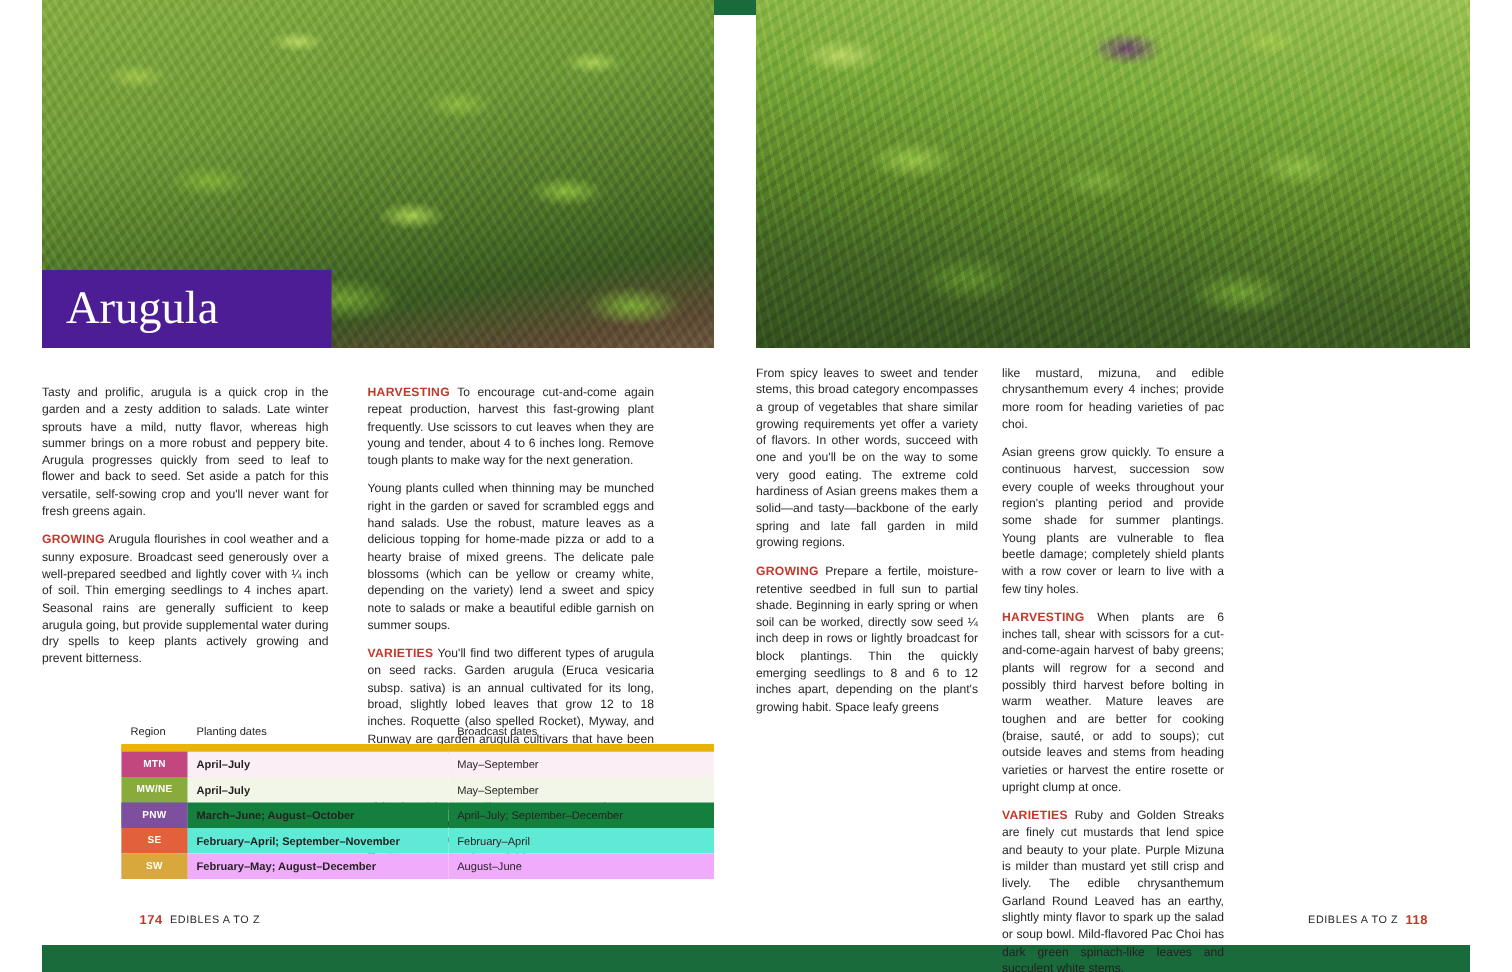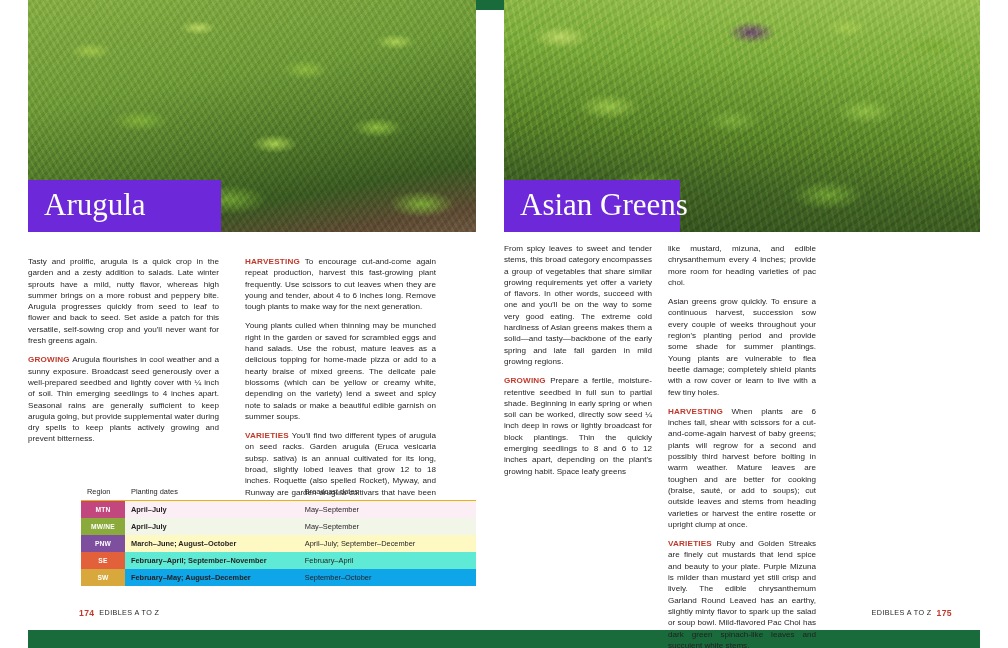--- a/index.html
+++ b/index.html
@@ -89,21 +89,21 @@
     background:
       repeating-linear-gradient(78deg, rgba(255,255,255,0.08) 0 2px, rgba(0,0,0,0.06) 2px 6px),
       repeating-linear-gradient(-36deg, rgba(0,0,0,0.07) 0 3px, rgba(255,255,255,0.05) 3px 8px);
     mix-blend-mode:overlay;
   }
 
   
   .title-plate {
     position:absolute;
     left:0; bottom:0;
-    background:#6d28d9;
+    background:#4c1d95;
     color:#ffffff;
     font-family:"Liberation Serif", serif;
     font-size:31px;
     line-height:1;
     padding:9px 16px 12px 16px;
     white-space:nowrap;
   }
   .title-left { width:193px; }
   .title-right { width:176px; }
 
@@ -141,21 +141,21 @@
   
   .table-wrap { position:absolute; bottom:62px; }
   .tbl-left { left:53px; width:395px; }
   table { border-collapse:collapse; width:100%; font-size:7.4px; }
   th {
     text-align:left;
     font-weight:normal;
     font-size:7.4px;
     color:#231f20;
     padding:0 0 4px 6px;
-    border-bottom:1px solid #eab308;
+    border-bottom:5px solid #eab308;
   }
   td {
     padding:4px 6px;
     font-size:7.4px;
     color:#231f20;
     vertical-align:middle;
   }
   td.region {
     color:#ffffff;
     font-weight:bold;
@@ -168,21 +168,21 @@
 
   
   .footer {
     position:absolute;
     bottom:30px;
     font-size:7.2px;
     letter-spacing:0.4px;
     color:#231f20;
   }
   .folio { color:#c0392b; font-weight:bold; font-size:8.6px; vertical-align:-1px; }
-  .foot-left { left:51px; }
+  .foot-left { left:65px; }
   .foot-right { right:28px; text-align:right; }
 </style>
 </head>
 <body>
 
 <div class="band-top"></div>
 <div class="band-bottom"></div>
 <div class="gutter-left"></div>
 <div class="gutter-right"></div>
 
@@ -220,65 +220,64 @@
             <tr style="background: rgb(251, 238, 244);">
               <td class="region" style="background: rgb(194, 71, 126);">MTN</td>
               <td>April–July</td>
               <td>May–September</td>
             </tr>
             <tr style="background: rgb(242, 246, 232);">
               <td class="region" style="background: rgb(138, 171, 60);">MW/NE</td>
               <td>April–July</td>
               <td>May–September</td>
             </tr>
-            <tr style="background: #fef9c3;">
+            <tr style="background: #15803d;">
               <td class="region" style="background: rgb(125, 79, 158);">PNW</td>
               <td>March–June; August–October</td>
               <td>April–July; September–December</td>
             </tr>
             <tr style="background: #5eead4;">
               <td class="region" style="background: rgb(226, 97, 58);">SE</td>
               <td>February–April; September–November</td>
               <td>February–April</td>
             </tr>
-            <tr style="background: #0ea5e9;">
+            <tr style="background: #f0abfc;">
               <td class="region" style="background: rgb(217, 168, 60);">SW</td>
               <td>February–May; August–December</td>
-              <td>September–October</td>
+              <td>August–June</td>
             </tr>
           </tbody>
       </table>
     </div>
 
     <div class="footer foot-left">
       <span class="folio">174</span>
       &nbsp;<span>EDIBLES A TO Z</span>
     </div>
   </div>
 
   <div class="page page-right">
 
     <div class="hero hero-right">
       <div class="leafB"></div>
-      <div class="title-plate title-right">Asian Greens</div>
     </div>
 
     <div class="cols3">
       <div class="col3">
         <p>From spicy leaves to sweet and tender stems, this broad category encompasses a group of vegetables that share similar growing requirements yet offer a variety of flavors. In other words, succeed with one and you'll be on the way to some very good eating. The extreme cold hardiness of Asian greens makes them a solid—and tasty—backbone of the early spring and late fall garden in mild growing regions.</p>
         <p><span class="hdr">GROWING</span> <span>Prepare a fertile, moisture-retentive seedbed in full sun to partial shade. Beginning in early spring or when soil can be worked, directly sow seed ¼ inch deep in rows or lightly broadcast for block plantings. Thin the quickly emerging seedlings to 8 and 6 to 12 inches apart, depending on the plant's growing habit. Space leafy greens</span></p>
       </div>
       <div class="col3">
         <p>like mustard, mizuna, and edible chrysanthemum every 4 inches; provide more room for heading varieties of pac choi.</p>
         <p>Asian greens grow quickly. To ensure a continuous harvest, succession sow every couple of weeks throughout your region's planting period and provide some shade for summer plantings. Young plants are vulnerable to flea beetle damage; completely shield plants with a row cover or learn to live with a few tiny holes.</p>
         <p><span class="hdr">HARVESTING</span> <span>When plants are 6 inches tall, shear with scissors for a cut-and-come-again harvest of baby greens; plants will regrow for a second and possibly third harvest before bolting in warm weather. Mature leaves are toughen and are better for cooking (braise, sauté, or add to soups); cut outside leaves and stems from heading varieties or harvest the entire rosette or upright clump at once.</span></p>
         <p><span class="hdr">VARIETIES</span> <span>Ruby and Golden Streaks are finely cut mustards that lend spice and beauty to your plate. Purple Mizuna is milder than mustard yet still crisp and lively. The edible chrysanthemum Garland Round Leaved has an earthy, slightly minty flavor to spark up the salad or soup bowl. Mild-flavored Pac Choi has dark green spinach-like leaves and succulent white stems.</span></p>
       </div>
       <div class="col3"></div>
     </div>
 
     <div class="footer foot-right">
       <span>EDIBLES A TO Z</span>&nbsp;
-      <span class="folio">175</span>
+      <span class="folio">118</span>
     </div>
   </div>
 
 </div>
 
 </body></html>

